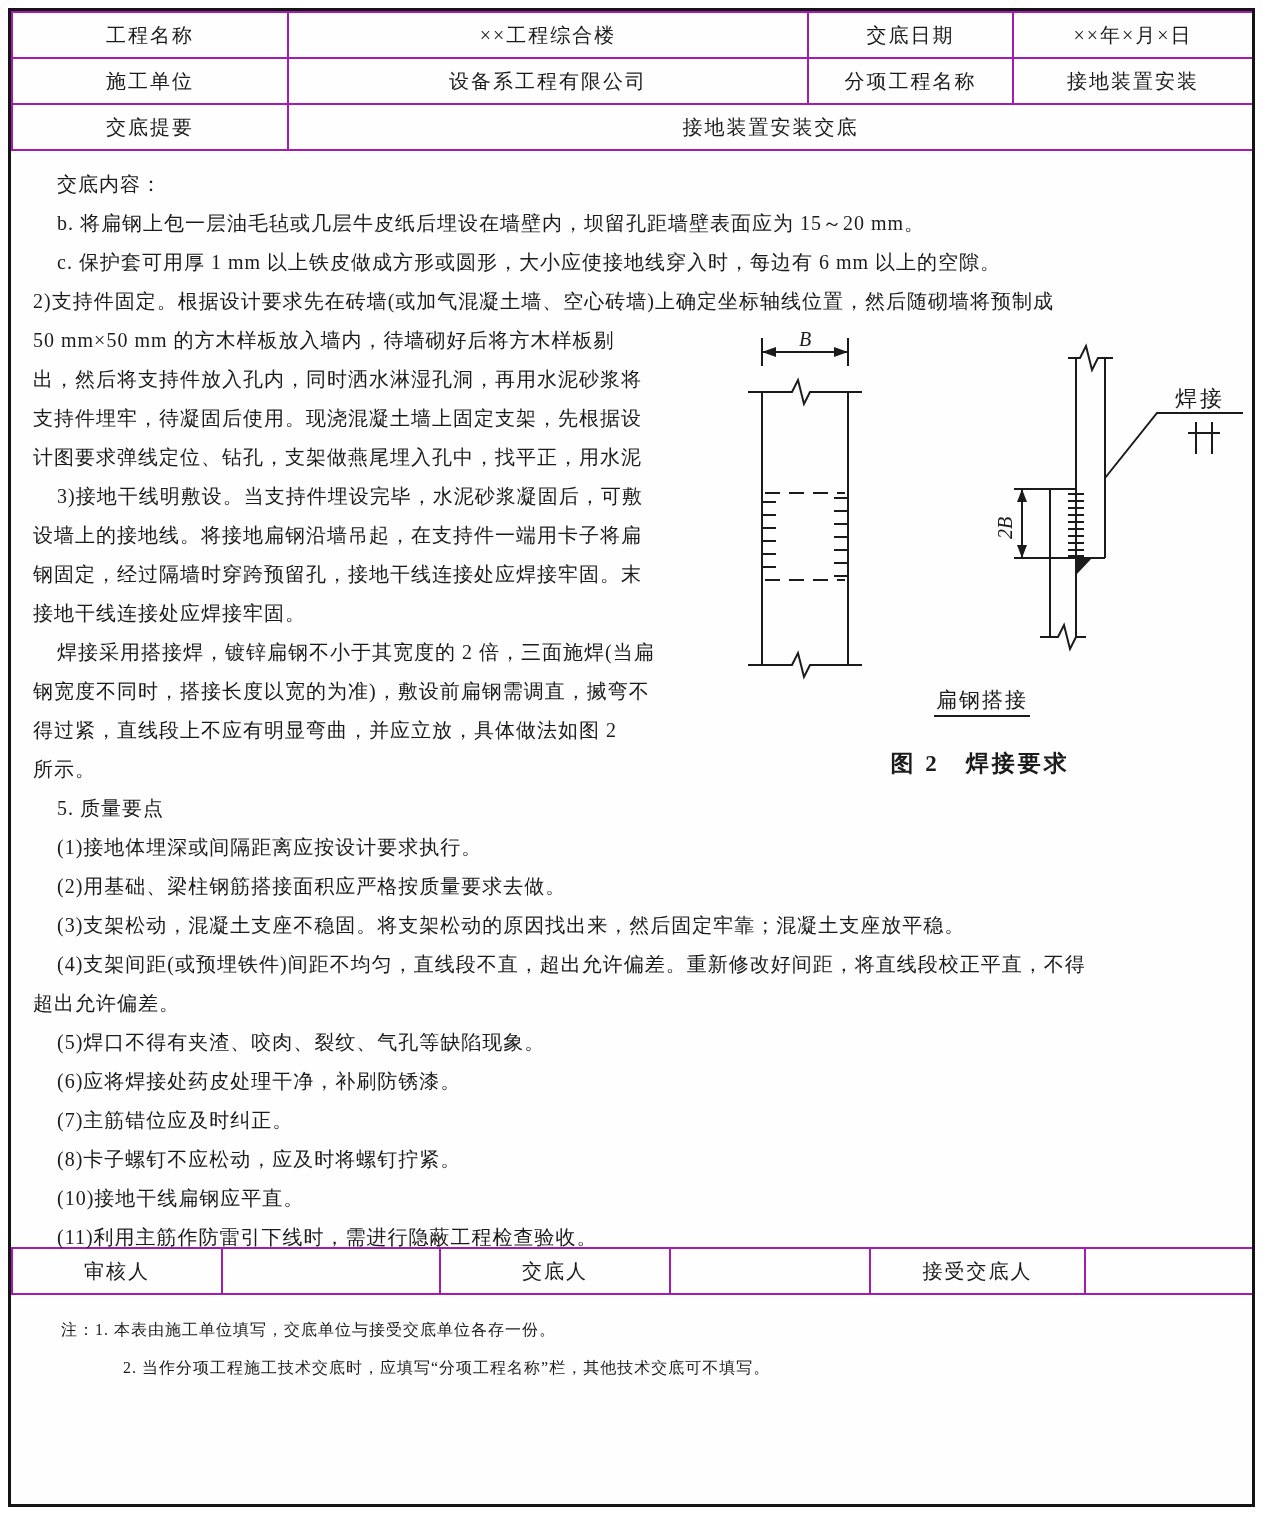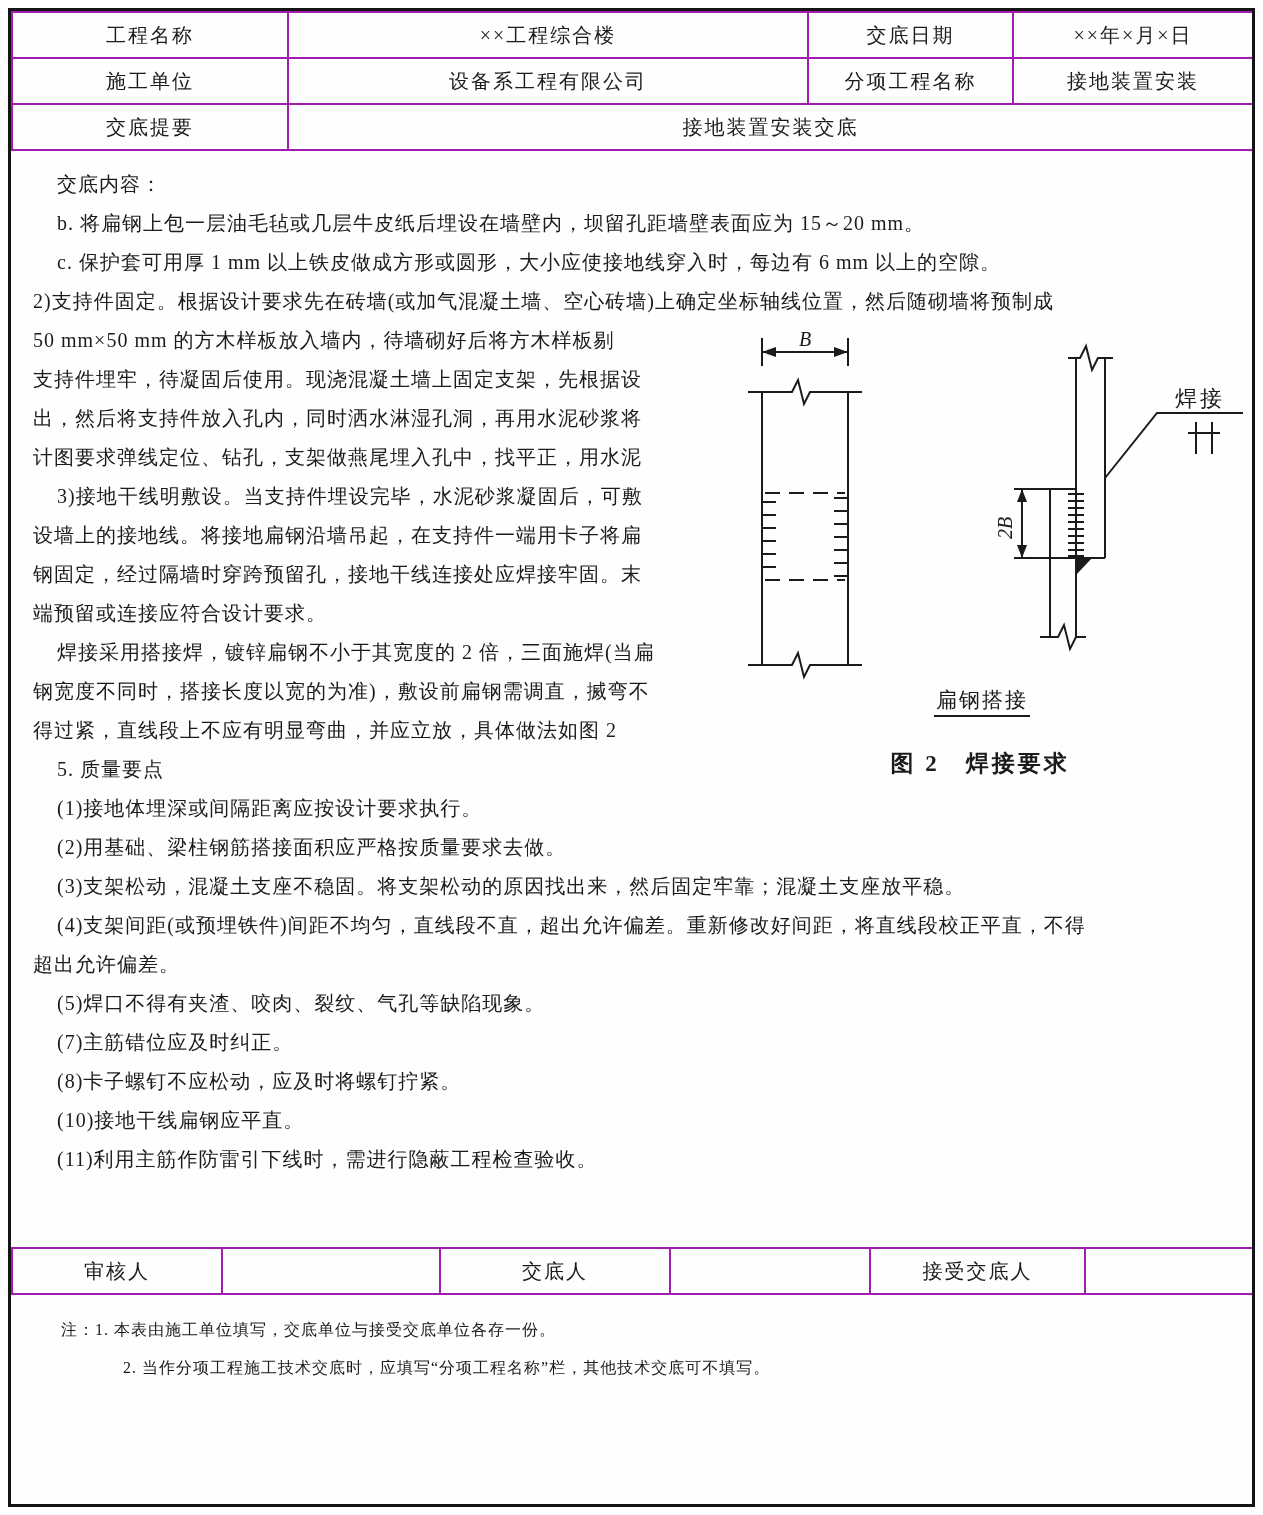--- a/index.html
+++ b/index.html
@@ -71,37 +71,39 @@
     </tr>
   </tbody>
     </table>
 
   <div class="content">
     <div class="ln ind">交底内容：</div>
     <div class="ln ind">b. 将扁钢上包一层油毛毡或几层牛皮纸后埋设在墙壁内，坝留孔距墙壁表面应为 15～20 mm。</div>
     <div class="ln ind">c. 保护套可用厚 1 mm 以上铁皮做成方形或圆形，大小应使接地线穿入时，每边有 6 mm 以上的空隙。</div>
     <div class="ln">2)支持件固定。根据设计要求先在砖墙(或加气混凝土墙、空心砖墙)上确定坐标轴线位置，然后随砌墙将预制成</div>
     <div class="ln narrow">50 mm×50 mm 的方木样板放入墙内，待墙砌好后将方木样板剔</div>
+    <div class="ln narrow">出，然后将支持件放入孔内，同时洒水淋湿孔洞，再用水泥砂浆将</div>
     <div class="ln narrow">支持件埋牢，待凝固后使用。现浇混凝土墙上固定支架，先根据设</div>
-    <div class="ln narrow">出，然后将支持件放入孔内，同时洒水淋湿孔洞，再用水泥砂浆将</div>
     <div class="ln narrow">计图要求弹线定位、钻孔，支架做燕尾埋入孔中，找平正，用水泥</div>
     <div class="ln narrow ind">3)接地干线明敷设。当支持件埋设完毕，水泥砂浆凝固后，可敷</div>
     <div class="ln narrow">设墙上的接地线。将接地扁钢沿墙吊起，在支持件一端用卡子将扁</div>
     <div class="ln narrow">钢固定，经过隔墙时穿跨预留孔，接地干线连接处应焊接牢固。末</div>
-    <div class="ln narrow">端预留或连接应符合设计要求。</div>
+    <div class="ln narrow">接地干线连接处应焊接牢固。</div>
     <div class="ln narrow ind">焊接采用搭接焊，镀锌扁钢不小于其宽度的 2 倍，三面施焊(当扁</div>
     <div class="ln narrow">钢宽度不同时，搭接长度以宽的为准)，敷设前扁钢需调直，搣弯不</div>
     <div class="ln narrow">得过紧，直线段上不应有明显弯曲，并应立放，具体做法如图 2</div>
+    <div class="ln narrow">所示。</div>
     <div class="ln ind">5. 质量要点</div>
     <div class="ln ind">(1)接地体埋深或间隔距离应按设计要求执行。</div>
     <div class="ln ind">(2)用基础、梁柱钢筋搭接面积应严格按质量要求去做。</div>
     <div class="ln ind">(3)支架松动，混凝土支座不稳固。将支架松动的原因找出来，然后固定牢靠；混凝土支座放平稳。</div>
     <div class="ln ind">(4)支架间距(或预埋铁件)间距不均匀，直线段不直，超出允许偏差。重新修改好间距，将直线段校正平直，不得</div>
     <div class="ln">超出允许偏差。</div>
     <div class="ln ind">(5)焊口不得有夹渣、咬肉、裂纹、气孔等缺陷现象。</div>
+    <div class="ln ind">(6)应将焊接处药皮处理干净，补刷防锈漆。</div>
     <div class="ln ind">(7)主筋错位应及时纠正。</div>
     <div class="ln ind">(8)卡子螺钉不应松动，应及时将螺钉拧紧。</div>
     <div class="ln ind">(10)接地干线扁钢应平直。</div>
     <div class="ln ind">(11)利用主筋作防雷引下线时，需进行隐蔽工程检查验收。</div>
   </div>
 
   <div class="figure">
     <svg width="510" height="455" viewBox="0 0 510 455">
 
       <g>

